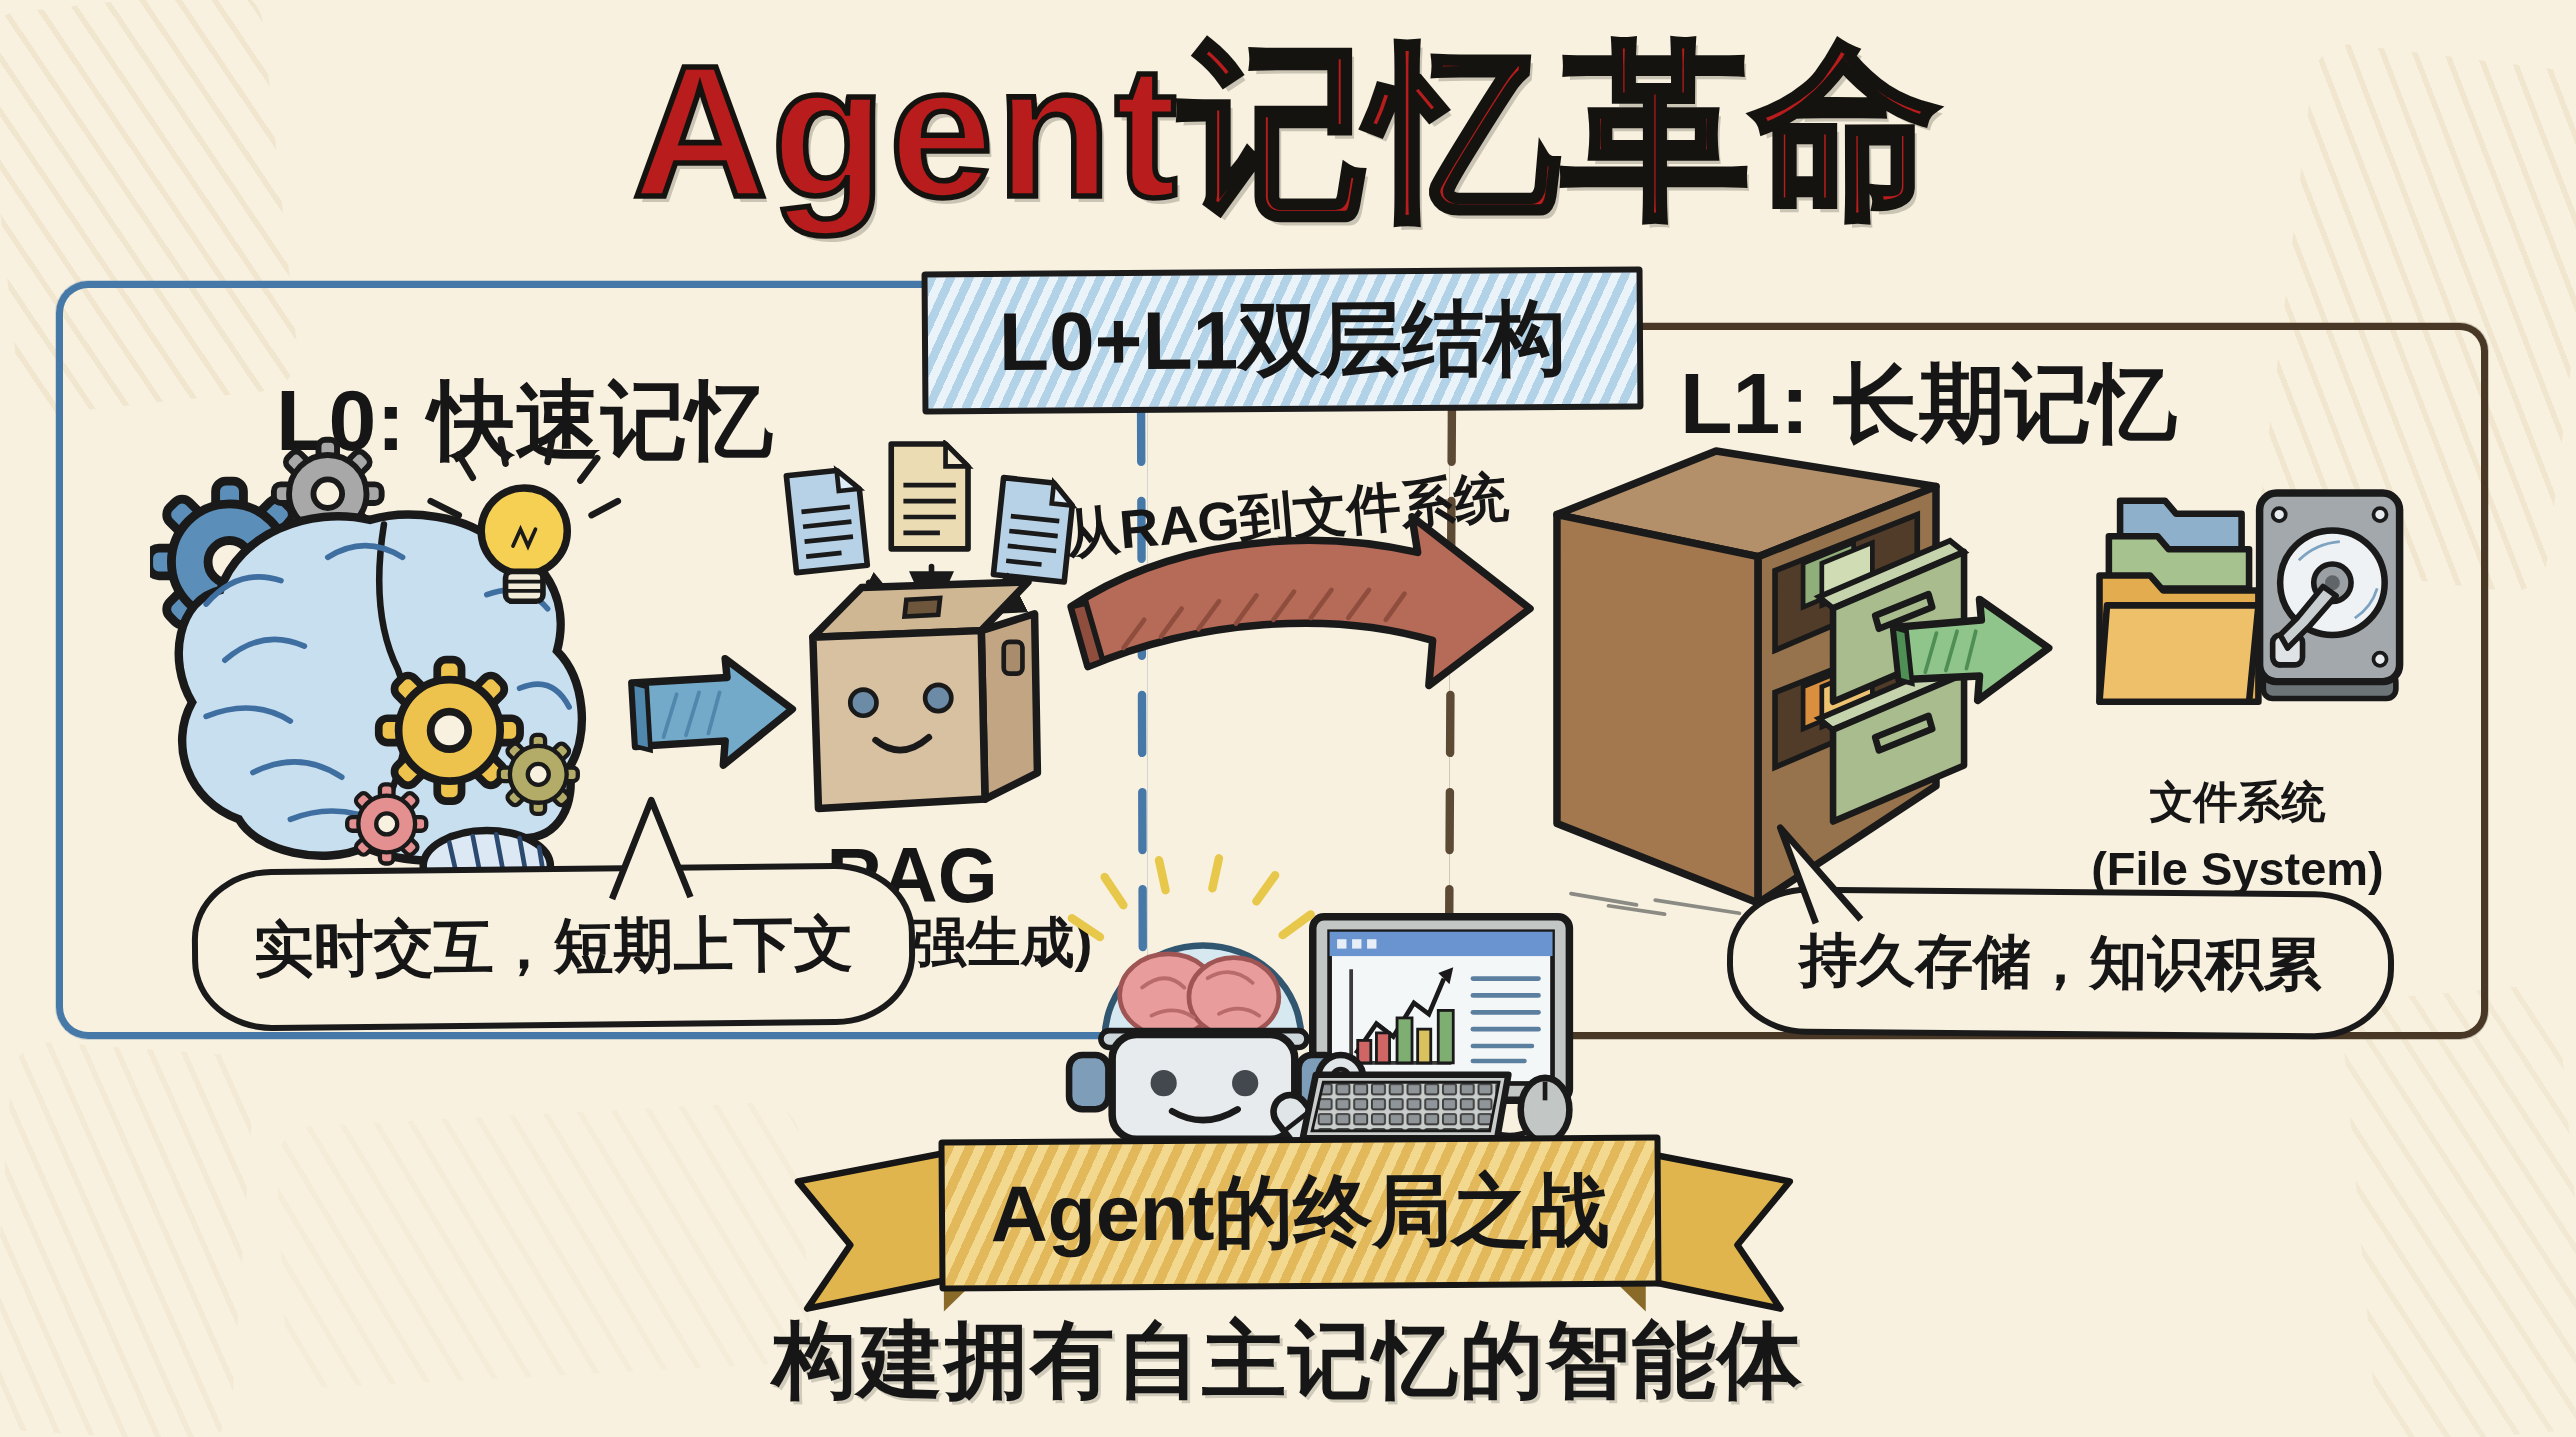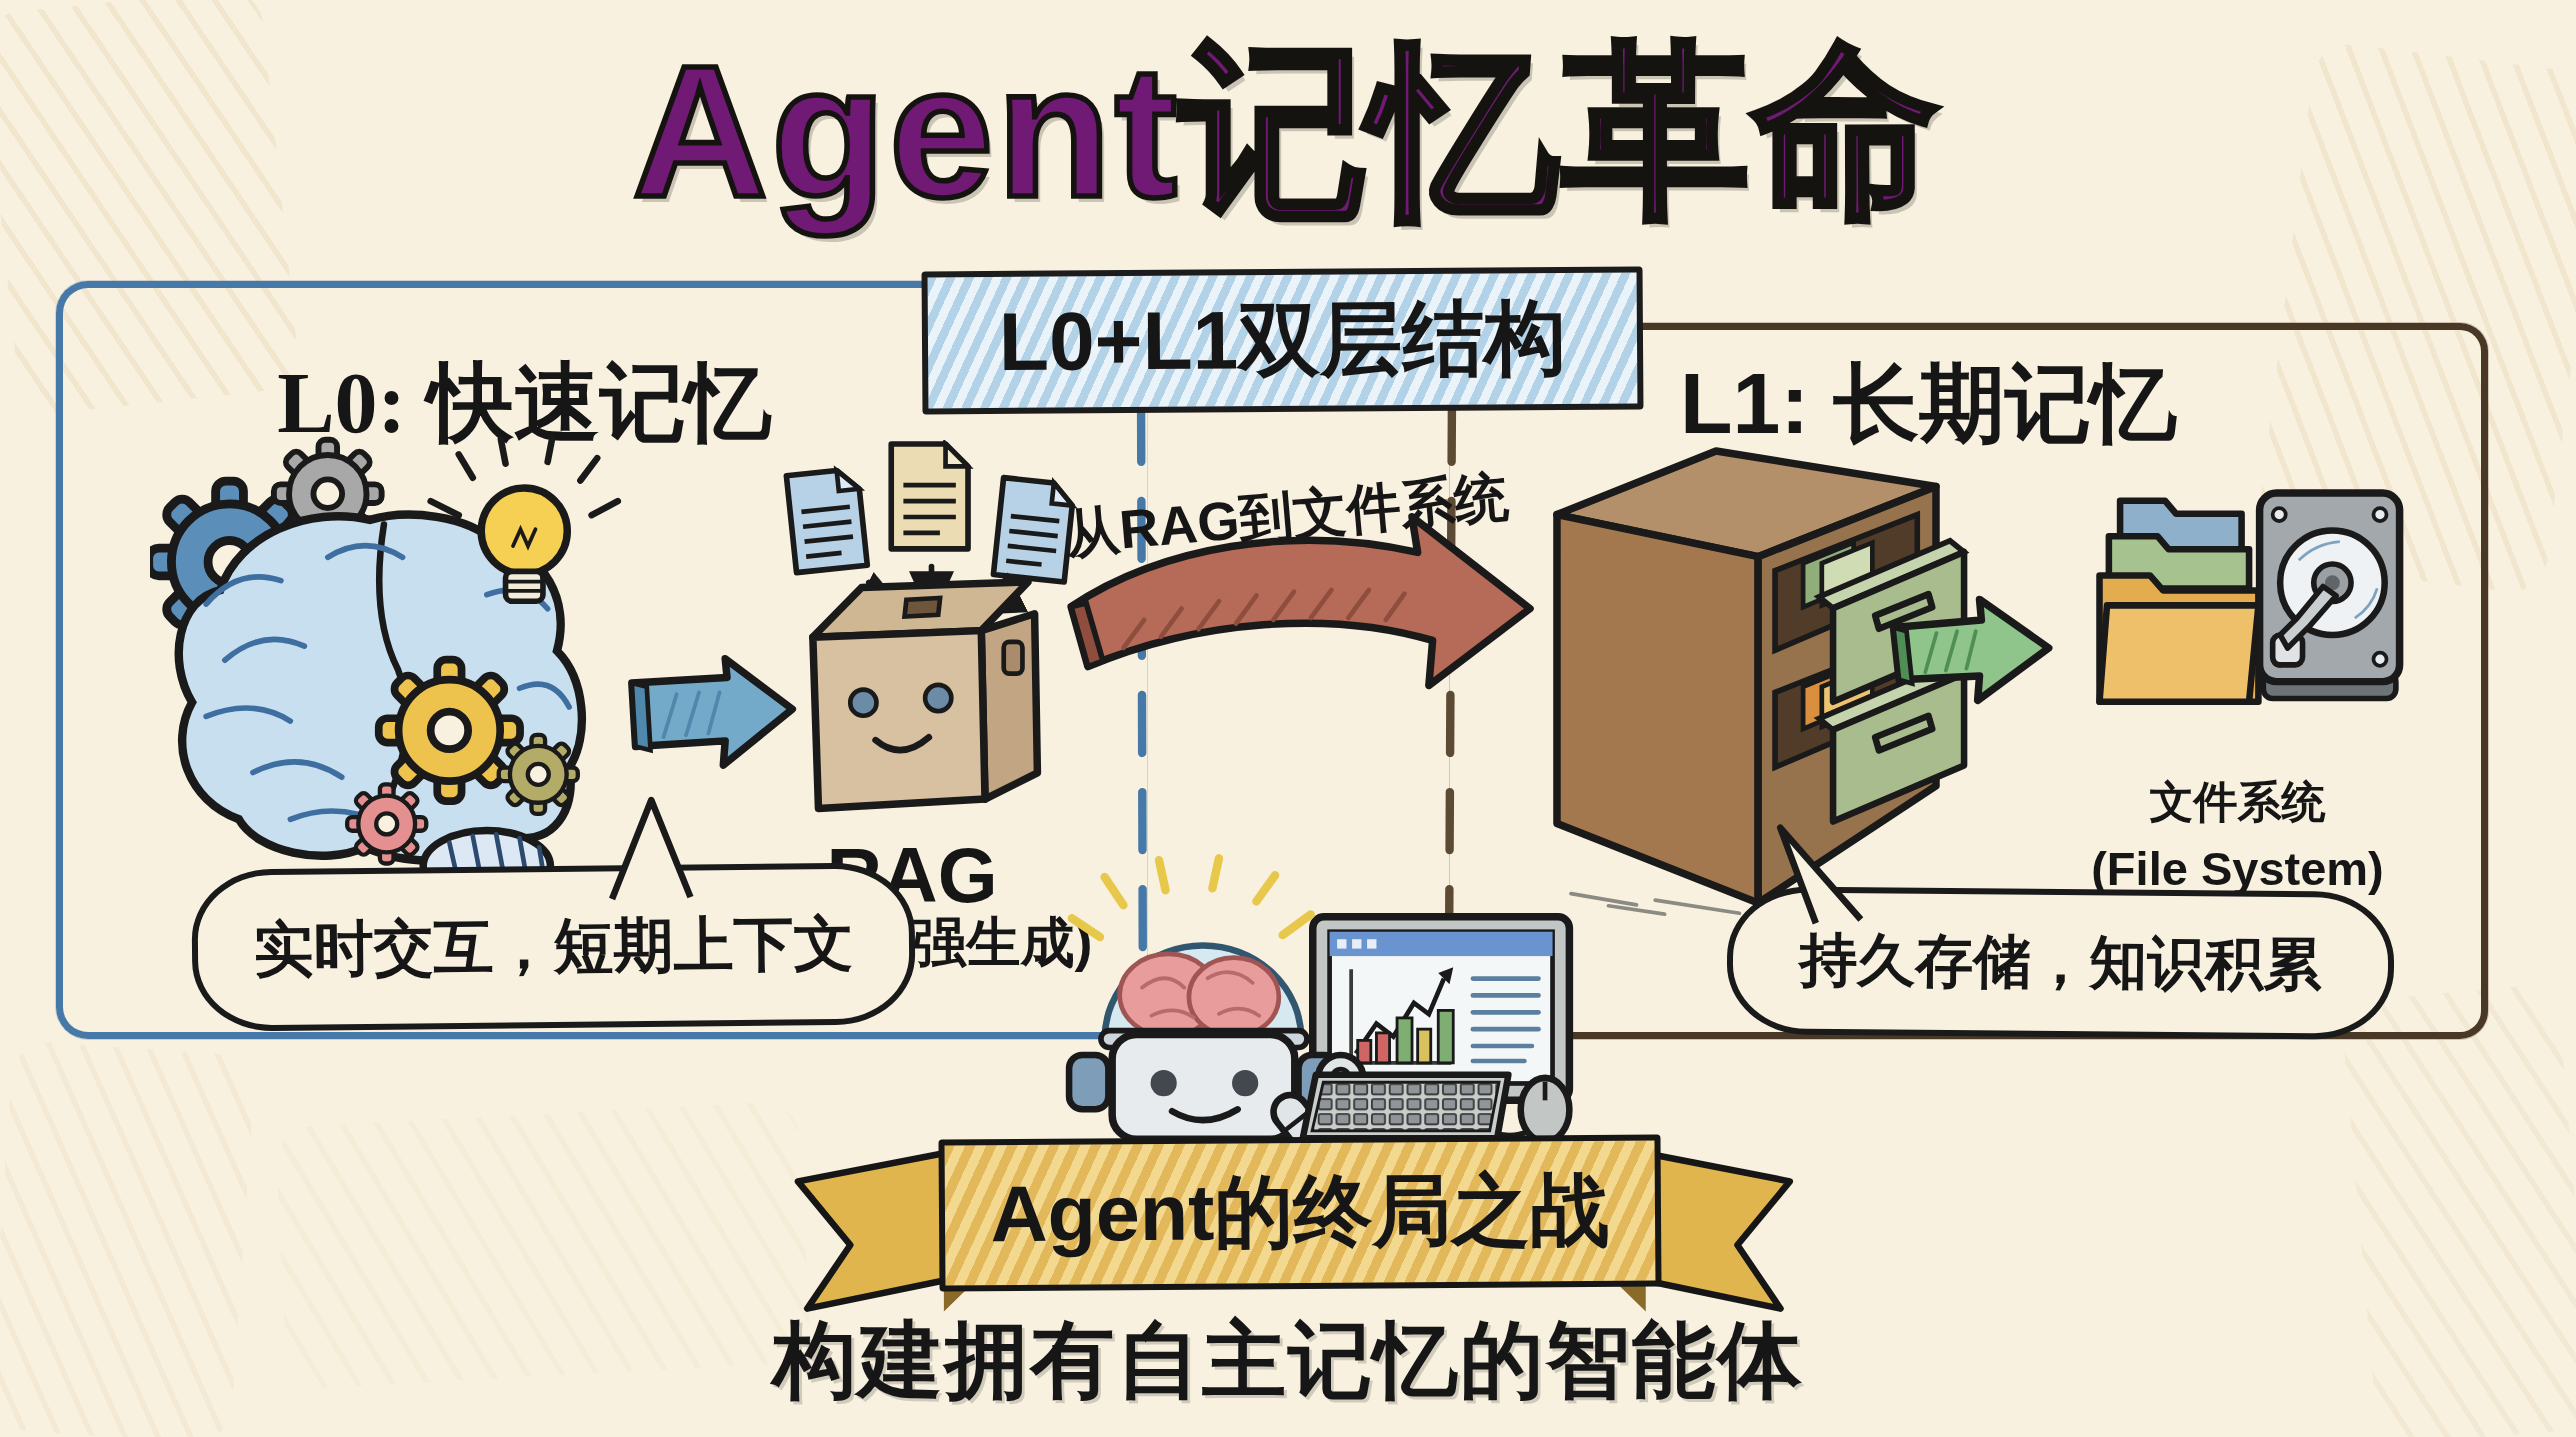--- a/index.html
+++ b/index.html
@@ -14,21 +14,21 @@
   .ink{color:#161616;font-weight:800;}
 
   .scribble{
     background:repeating-linear-gradient(62deg, rgba(205,170,115,0.20) 0 5.6px, transparent 5.6px 30px);
     opacity:.8;border-radius:37px;
   }
 
   .title{
     left:0;top:17px;width:2576px;height:234px;
     font-size:187px;font-weight:800;letter-spacing:3.7px;
-    color:#701a75;
+    color:#b91c1c;
     -webkit-text-stroke:5.6px #15130f;
     text-shadow:4.7px 5.6px 0 rgba(40,36,28,0.22);
   }
 
   .box-l0{
     left:56px;top:281px;width:1084px;height:744px;
     border:7.5px solid #4679a8;border-right:none;
     border-radius:32px 5.6px 5.6px 32px;
     box-shadow:0 0 0 0.9px rgba(70,121,168,0.25);
   }
@@ -40,21 +40,21 @@
   }
 
   .banner{
     left:922px;top:269px;width:709px;height:131px;
     background:#e4eff6 repeating-linear-gradient(115deg, rgba(137,186,220,0.55) 0 8.4px, rgba(244,250,253,0.35) 8.4px 17px);
     border:6.6px solid #1c1c1c;border-radius:3.7px;
     transform:rotate(-0.4deg);
     font-size:82px;
   }
 
-  .h-l0{left:150px;top:356px;width:749px;height:94px;font-size:86px;font-family:Liberation Serif, serif;}
+  .h-l0{left:150px;top:374px;width:749px;height:94px;font-size:86px;}
   .h-l1{left:1554px;top:357px;width:749px;height:94px;font-size:86px;}
 
   .lbl-rag{left:725px;top:836px;width:374px;height:79px;font-size:77px;}
   .lbl-rag-sub{left:660px;top:914px;width:505px;height:58px;font-size:54px;}
   .lbl-fs{left:2013px;top:768px;width:449px;height:69px;font-size:44px;}
   .lbl-fs-sub{left:2013px;top:841px;width:449px;height:54px;font-size:47px;font-weight:700;}
 
   .bubble{
     background:#f8f1e0;border:6.6px solid #1a1a1a;
     border-radius:80px / 70px;

